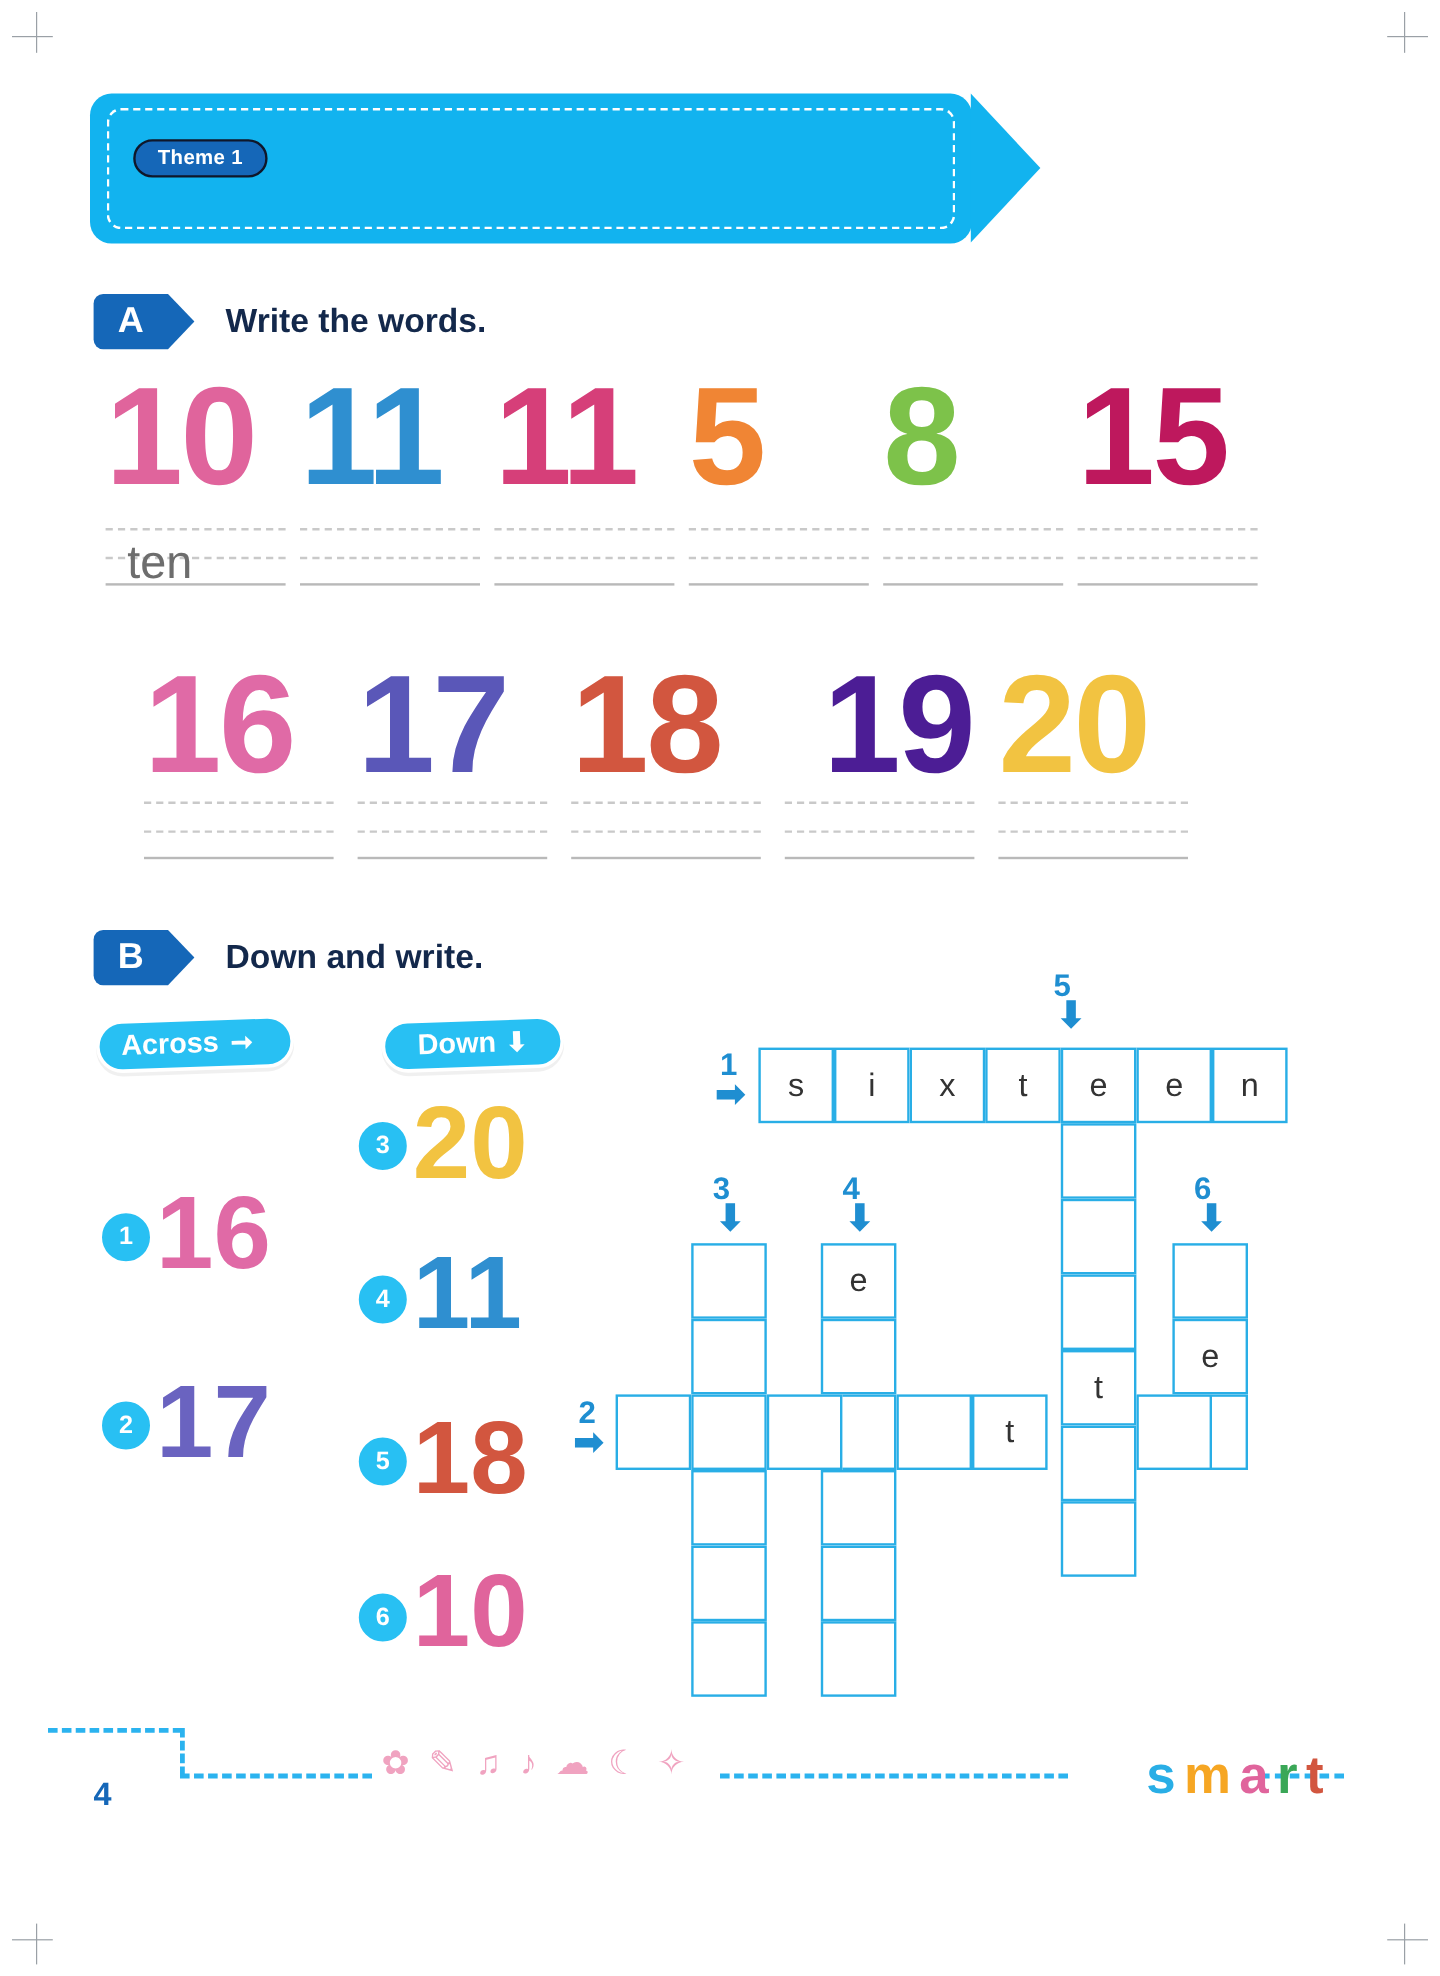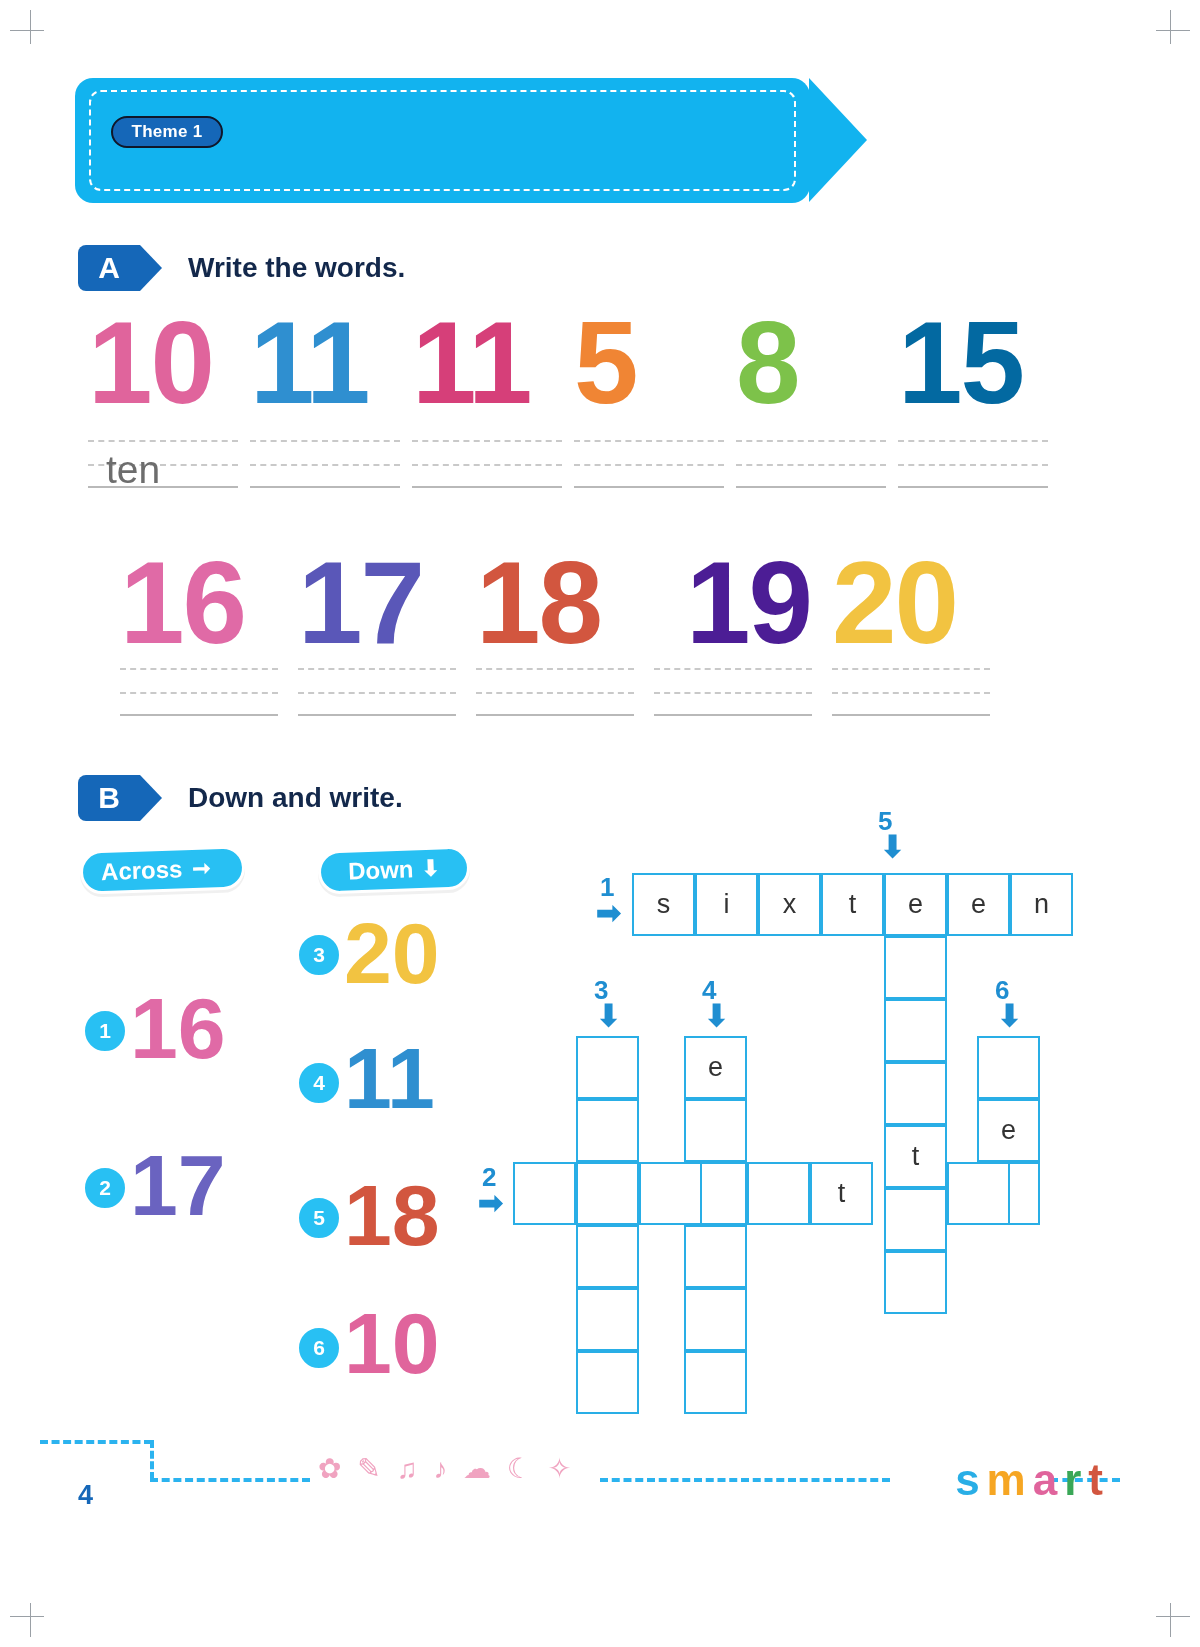--- a/index.html
+++ b/index.html
@@ -169,21 +169,21 @@
         <div class="l dash-top" style="top:0;"></div>
         <div class="l dash-mid" style="top:24px;"></div>
         <div class="l solid" style="top:46px;"></div>
       </div>
       <div class="num" style="left: 736px; top: 305px; color: rgb(125, 194, 74);">8</div>
       <div class="lines" style="left: 736px; top: 440px; width: 150px; height: 48px;">
         <div class="l dash-top" style="top:0;"></div>
         <div class="l dash-mid" style="top:24px;"></div>
         <div class="l solid" style="top:46px;"></div>
       </div>
-      <div class="num" style="left: 898px; top: 305px; color: #0369a1;">15</div>
+      <div class="num" style="left: 898px; top: 305px; color: #be185d;">15</div>
       <div class="lines" style="left: 898px; top: 440px; width: 150px; height: 48px;">
         <div class="l dash-top" style="top:0;"></div>
         <div class="l dash-mid" style="top:24px;"></div>
         <div class="l solid" style="top:46px;"></div>
       </div>
     </div>
   <div id="rowA2">
       <div class="num" style="left: 120px; top: 545px; color: rgb(224, 106, 166);">16</div>
       <div class="lines" style="left: 120px; top: 668px; width: 158px; height: 48px;">
         <div class="l dash-top" style="top:0;"></div>

